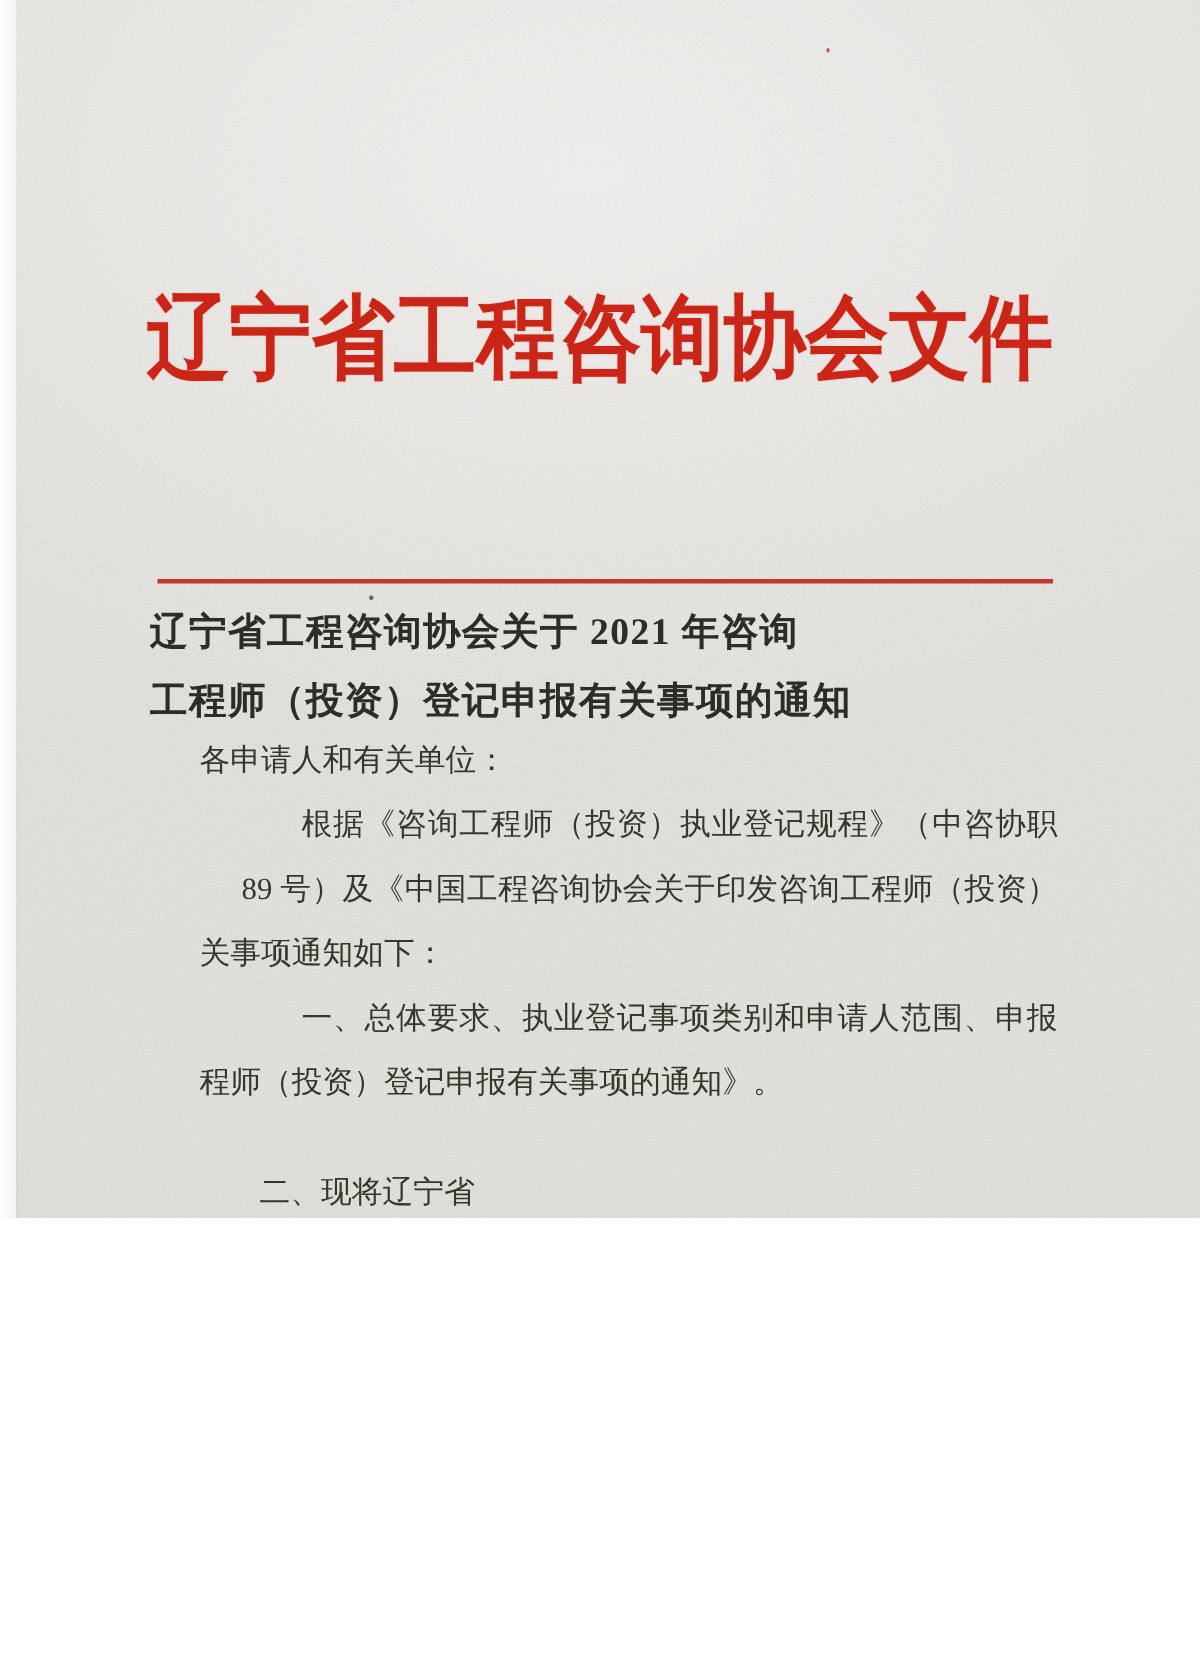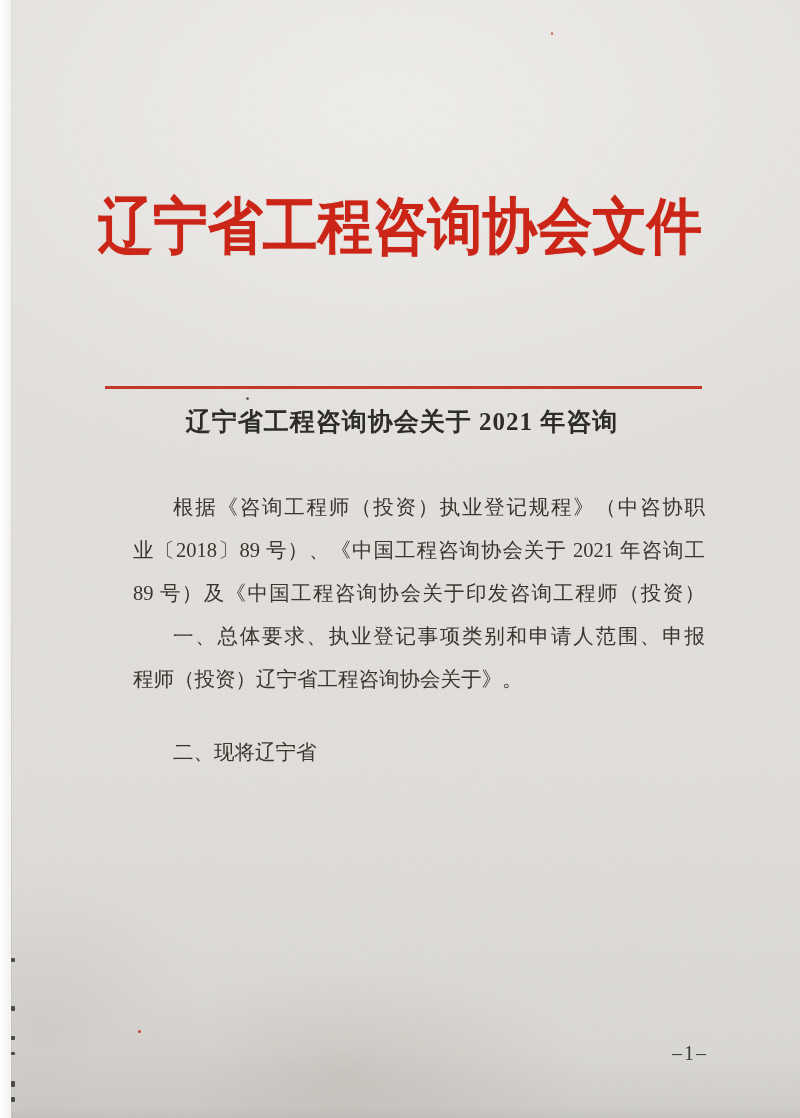--- a/index.html
+++ b/index.html
@@ -1,18 +1,18 @@
 <!DOCTYPE html>
 <html lang="zh"><head>
 <meta charset="utf-8">
 <style>
   html,body { margin:0; padding:0; }
   body { background:#ffffff; }
   .screen {
-    position:relative; width:800px; height:1118px; overflow:hidden;
+    position:relative; width:800px; height:812px; overflow:hidden;
     background:#fbfbf9;
     font-family:"Liberation Serif","DejaVu Serif",serif;
   }
   
   .scan-strip {
     position:absolute; left:0; top:0; width:12px; height:1118px;
     background:linear-gradient(to right,#fdfdfc,#f2f1ef);
   }
   .edge-line {
     position:absolute; left:11px; top:0; width:3px; height:1118px;
@@ -38,31 +38,31 @@
     line-height:90px; text-align:center;
     font-size:61px; font-weight:bold; letter-spacing:0px;
     transform:scaleX(.90);
     text-shadow:0 0 1px rgba(205,42,28,.45);
     white-space:nowrap;
   }
   .rule { position:absolute; left:105px; top:386px; width:597px; height:3px; }
 
   .doc-title {
     position:absolute; left:100px; top:399px; width:604px;
-    text-align:center; font-weight:bold; font-size:25px; line-height:46px;
+    text-align:left; font-weight:bold; font-size:25px; line-height:46px;
     color:#2e2c29; letter-spacing:1px;
   }
 
   .body-text {
     position:absolute; left:133px; top:486px; width:572px;
     font-size:20.5px; line-height:43px; color:#38352f;
     word-break:keep-all;
   }
   .bline { min-height:43px; text-align:left; }
-  .bline.fill { text-align:justify; text-align-last:justify; }
+  .bline.fill { text-align:justify; text-align-last:justify;margin-left:28px; }
   .bline.indent { padding-left:40px; }
   .bline.gap { margin-top:30px; }
 
   .page-num {
     position:absolute; left:638px; top:1042px; width:104px;
     text-align:center; font-size:20px; letter-spacing:2px; color:#3b3b3b;
   }
   .speck { position:absolute; border-radius:50%; }
 </style>
 </head>
@@ -89,28 +89,30 @@
   <div class="binding-mark" style="top:1052px;height:3px;"></div>
   <div class="binding-mark" style="top:1081px;height:6px;"></div>
   <div class="binding-mark" style="top:1097px;height:5px;"></div>
 
   <div class="banner" style="color: rgb(203, 37, 23);">辽宁省工程咨询协会文件</div>
 
   <div class="rule" style="background-color: rgb(197, 55, 42);"></div>
 
   <div class="doc-title">
     <div>辽宁省工程咨询协会关于 2021 年咨询</div>
+    <div>工程师（投资）登记申报有关事项的通知</div>
   </div>
 
   <div class="body-text">
+      <div class="bline">各申请人和有关单位：</div>
       <div class="bline fill indent">根据《咨询工程师（投资）执业登记规程》（中咨协职</div>
-      <div class="bline fill">业〔2018〕89 号）、《中国工程咨询协会关于 2021 年咨询工</div>
       <div class="bline fill">89 号）及《中国工程咨询协会关于印发咨询工程师（投资）</div>
+      <div class="bline">关事项通知如下：</div>
       <div class="bline fill indent">一、总体要求、执业登记事项类别和申请人范围、申报</div>
-      <div class="bline">程师（投资）辽宁省工程咨询协会关于》。</div>
+      <div class="bline">程师（投资）登记申报有关事项的通知》。</div>
       <div class="bline indent gap">二、现将辽宁省</div>
     </div>
 
   <div class="page-num">–1–</div>
 
   <div class="speck" style="left:246px;top:397px;width:3px;height:3px;background:#6d6158;"></div>
   <div class="speck" style="left:138px;top:1030px;width:3px;height:3px;background:#c1452f;"></div>
   <div class="speck" style="left:551px;top:32px;width:2px;height:3px;background:#cd5340;"></div>
 </div>
 

